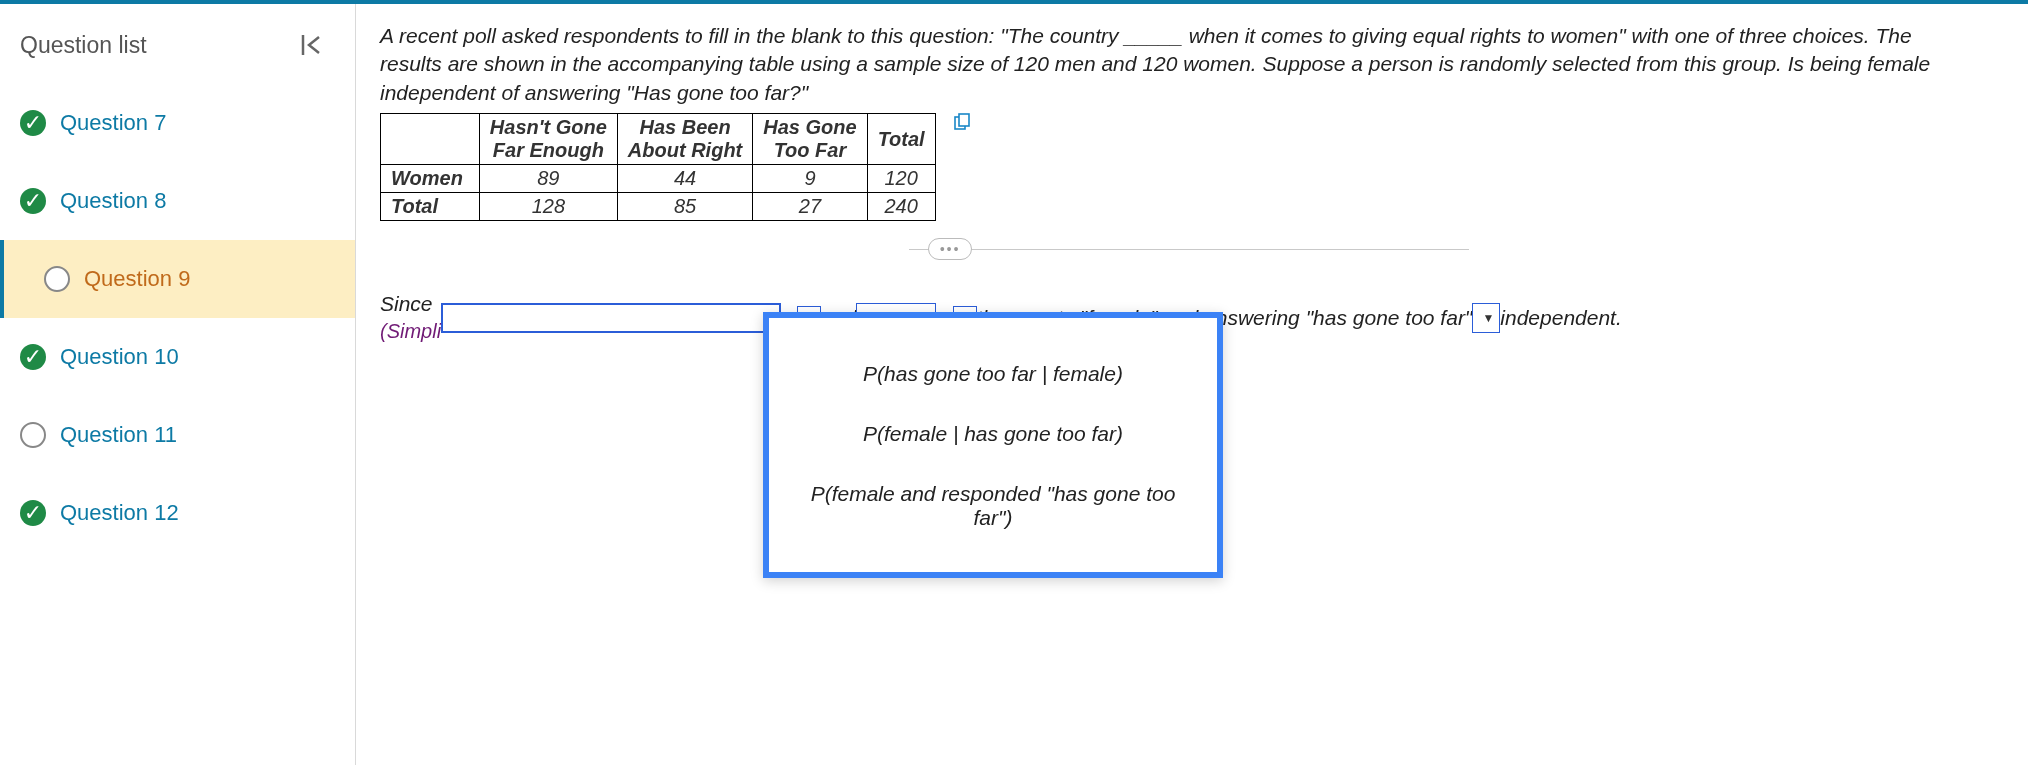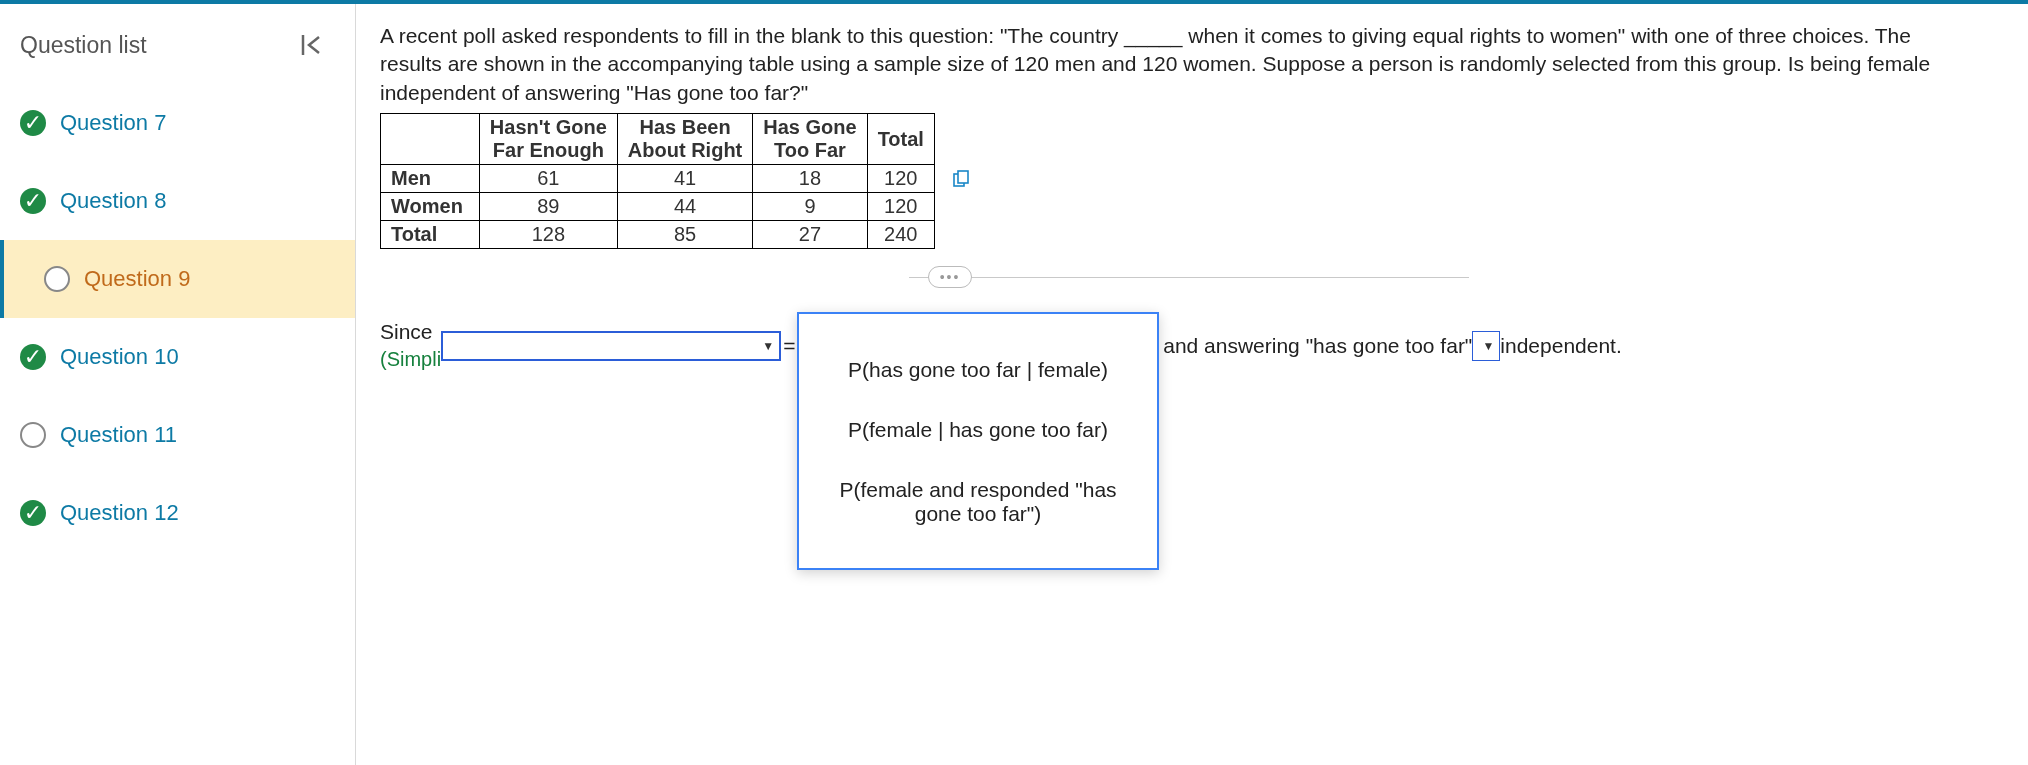--- a/index.html
+++ b/index.html
@@ -8,41 +8,41 @@
   .sidebar { width:356px; border-right:1px solid #d9d9d9; background:#fff; }
   .sidebar-header { display:flex; align-items:center; justify-content:space-between; padding:26px 28px 24px 20px; }
   .sidebar-title { font-size:23px; color:#555; }
   .collapse { width:30px; height:30px; display:flex; align-items:center; justify-content:center; color:#666; cursor:pointer; }
   .qlist { }
   .qitem { display:flex; align-items:center; gap:14px; padding:26px 20px; font-size:22px; color:#0d7aa5; cursor:pointer; }
   .qitem.active { background:#fdeec3; box-shadow: inset 4px 0 0 #0d7aa5; color:#c06a1b;padding-left:44px; }
   .status { width:26px; height:26px; border-radius:50%; display:flex; align-items:center; justify-content:center; flex-shrink:0; }
   .status.done { background:#1f8a46; color:#fff; }
   .status.open { background:#fff; border:2px solid #888; }
-  .main { flex:1; padding:18px 30px 0 24px; position:relative; }
+  .main { flex:1; padding:18px 30px 0 24px; position:relative;font-style:italic; }
   .prompt { font-size:21px; line-height:1.35; color:#222; max-width:1580px; }
-  .table-wrap { margin-top:6px; display:flex; align-items:center; gap:17px; }
+  .table-wrap { margin-top:6px; display:flex; align-items:flex-start; gap:17px; }
   table.data { border-collapse:collapse; }
   table.data th, table.data td { border:1.5px solid #000; padding:2px 10px; font-size:20px; text-align:center; line-height:1.15; background:#fff; }
   table.data th { font-weight:bold; }
   table.data td.rowhdr { text-align:left; font-weight:bold; padding-right:16px; }
   table.data th.corner { background:#fff; }
   .copy-icon { color:#1a87c7; cursor:pointer; }
   .hr { margin-top:28px; border:none; border-top:1px solid #c9c9c9; position:relative; width:560px; }
   .hr-bubble { position:absolute; left:548px; top:-11px; width:44px; height:22px; border:1px solid #bbb; border-radius:11px; background:#fff; display:flex; align-items:center; justify-content:center; color:#999; font-size:14px; letter-spacing:2px; cursor:pointer; }
   .answer-row { margin-top:42px; display:flex; align-items:center; flex-wrap:wrap; gap:0; font-size:21px; color:#222; }
   .fake-select { display:inline-flex; align-items:center; justify-content:flex-end; height:30px; border:1px solid #2b5dd8; background:#fff; padding:0 2px; cursor:pointer; }
   .fake-select.wide { width:340px; border:2px solid #2b5dd8; }
   .fake-select.small { width:80px; }
   .tri { font-size:12px; color:#333; margin-left:auto; padding:0 3px; }
   .ansbox { display:inline-block; width:24px; height:24px; border:1px solid #2b5dd8; background:#fff; cursor:text; }
   .stacked { display:inline-flex; flex-direction:column; }
-  .simplify { font-size:20px; color:#15803d; margin-top:4px; }
+  .simplify { font-size:20px; color:#701a75; margin-top:4px; }
   .midtext { white-space:nowrap; }
-  .dropdown { position:absolute; left:441px; top:308px; width:362px; background:#fff; border:2px solid #3b82f6; box-shadow:0 3px 12px rgba(0,0,0,.18); padding:26px 0 24px 0; }
+  .dropdown { position:absolute; left:407px; top:308px; width:460px; background:#fff; border:6px solid #3b82f6; box-shadow:0 3px 12px rgba(0,0,0,.18); padding:26px 0 24px 0; }
   .dropdown .opt { padding:18px 20px; text-align:center; font-size:21px; color:#222; cursor:pointer; }
   .eq { padding:0 2px; }
 </style>
 </head>
 <body>
 
 <div class="app">
 
   <aside class="sidebar">
     <div class="sidebar-header">
@@ -92,27 +92,20 @@
           <th class="corner"></th>
           <th><span style="white-space:pre-line">Hasn't Gone
 Far Enough</span></th>
           <th><span style="white-space:pre-line">Has Been
 About Right</span></th>
           <th><span style="white-space:pre-line">Has Gone
 Too Far</span></th>
           <th><span>Total</span></th>
         </tr>
         <tr>
-          <td class="rowhdr">Men</td>
-          <td>61</td>
-          <td>41</td>
-          <td>18</td>
-          <td>120</td>
-        </tr>
-        <tr>
           <td class="rowhdr">Women</td>
           <td>89</td>
           <td>44</td>
           <td>9</td>
           <td>120</td>
         </tr>
         <tr>
           <td class="rowhdr">Total</td>
           <td>128</td>
           <td>85</td>

